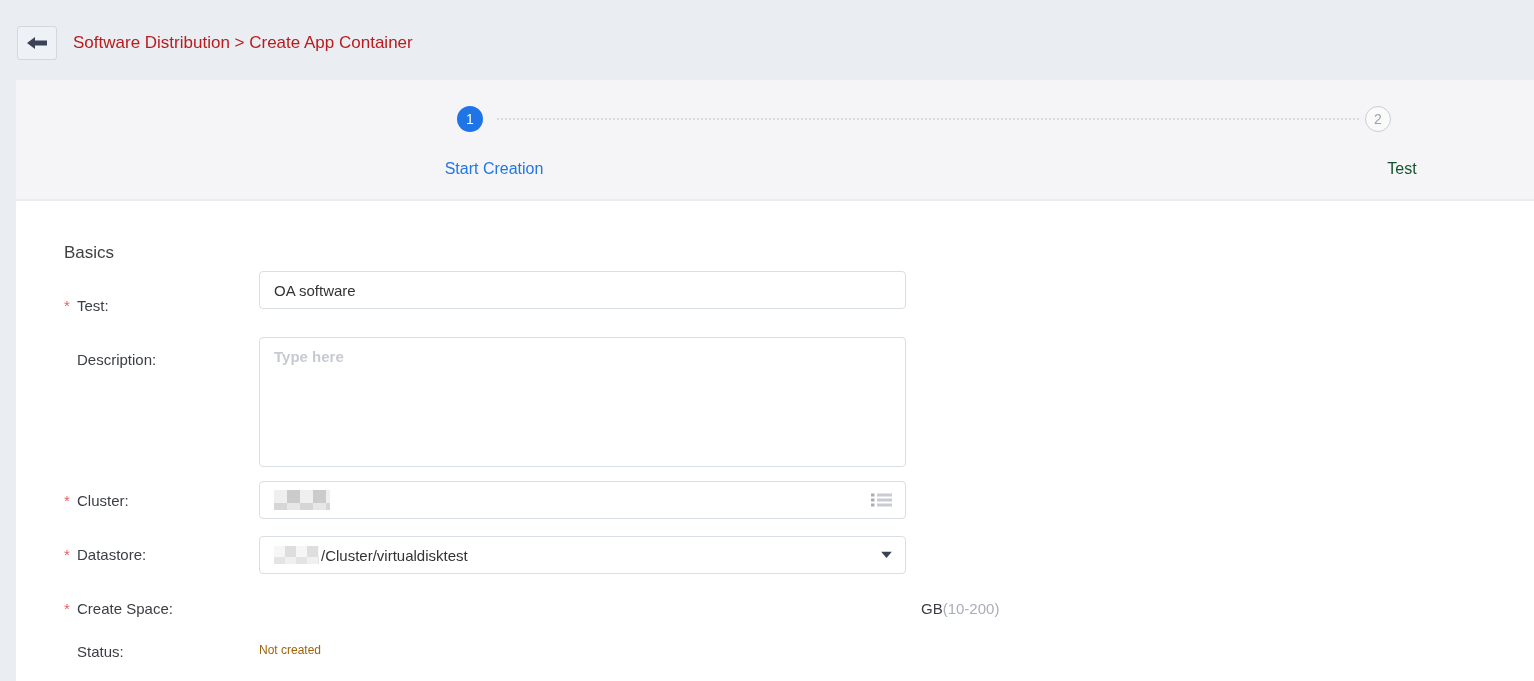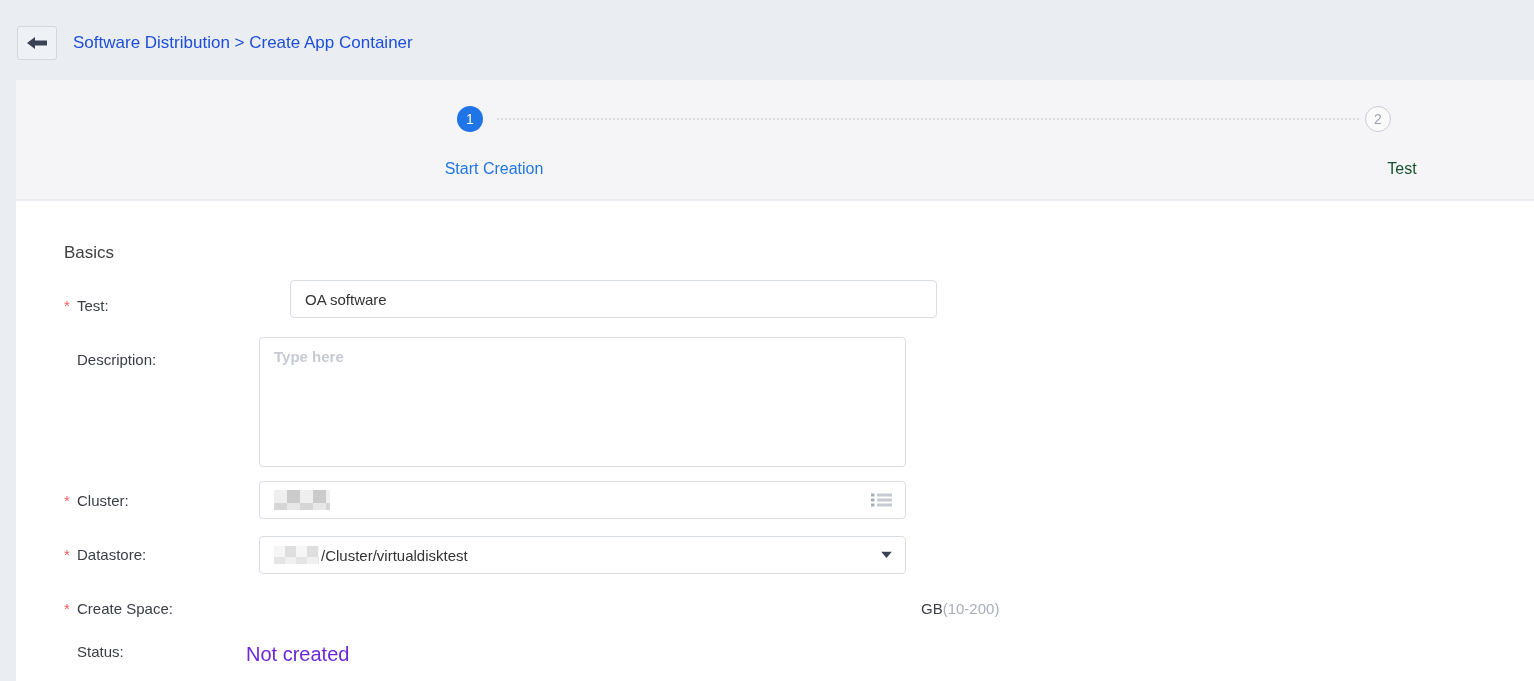--- a/index.html
+++ b/index.html
@@ -14,21 +14,21 @@
 
   
   .topbar { position:absolute; left:0; top:0; width:1534px; height:80px; background:#eaedf2; }
   .back-btn {
     position:absolute; left:17px; top:26px; width:40px; height:34px;
     background:#eef1f5; border:1px solid #d3d7df; border-radius:3px;
     display:flex; align-items:center; justify-content:center; cursor:pointer;
   }
   .breadcrumb {
     position:absolute; left:73px; top:26px; height:34px; line-height:34px;
-    font-size:17px; color:#1d4ed8;
+    font-size:17px; color:#b91c1c;
   }
 
   
   .stepper-band {
     position:absolute; left:16px; top:80px; width:1518px; height:120px;
     background:#f5f5f7; border-bottom:1px solid #ececef;
   }
   .step-circle {
     position:absolute; width:26px; height:26px; border-radius:50%;
     display:flex; align-items:center; justify-content:center;
@@ -73,21 +73,21 @@
     background-size:22px 22px;
   }
   .ds-text { margin-left:2px; color:#333333; font-size:15px; }
 
   .field-suffix-icon { position:absolute; right:13px; top:50%; transform:translateY(-50%); display:flex; }
 
   .unit-text { position:absolute; left:905px; font-size:15px; }
   .unit-gb { color:#3b3e45; }
   .unit-range { color:#a9aeb8; margin-left:0; }
 
-  .status-value { position:absolute; left:230px; font-size:20px; color:#6d28d9; }
+  .status-value { position:absolute; left:243px; font-size:12px; color:#a16207; }
 </style>
 </head>
 <body>
 
 <div class="page">
 
   <div class="topbar">
     <div class="back-btn">
       <span style="display:flex;">
         <svg width="21" height="18" viewBox="0 0 21 18">
@@ -106,21 +106,21 @@
     <div class="step-label pending">Test</div>
   </div>
 
   <div class="content">
 
     <div class="section-title">Basics</div>
 
     <div class="field-label" style="top:96px;">
       <span class="req">*</span><span>Test:</span>
     </div>
-    <input class="tb" style="top: 79px; margin-left: 31px;" value="OA software">
+    <input class="tb" style="top: 70px;" value="OA software">
 
     <div class="field-label" style="top:150px; left:61px;">Description:</div>
     <textarea class="tb" style="top: 136px;" placeholder="Type here"></textarea>
 
     <div class="field-label" style="top:291px;">
       <span class="req">*</span><span>Cluster:</span>
     </div>
     <div class="tb fakefield" style="top:280px;">
       <span class="redact"></span>
       <span class="field-suffix-icon">

